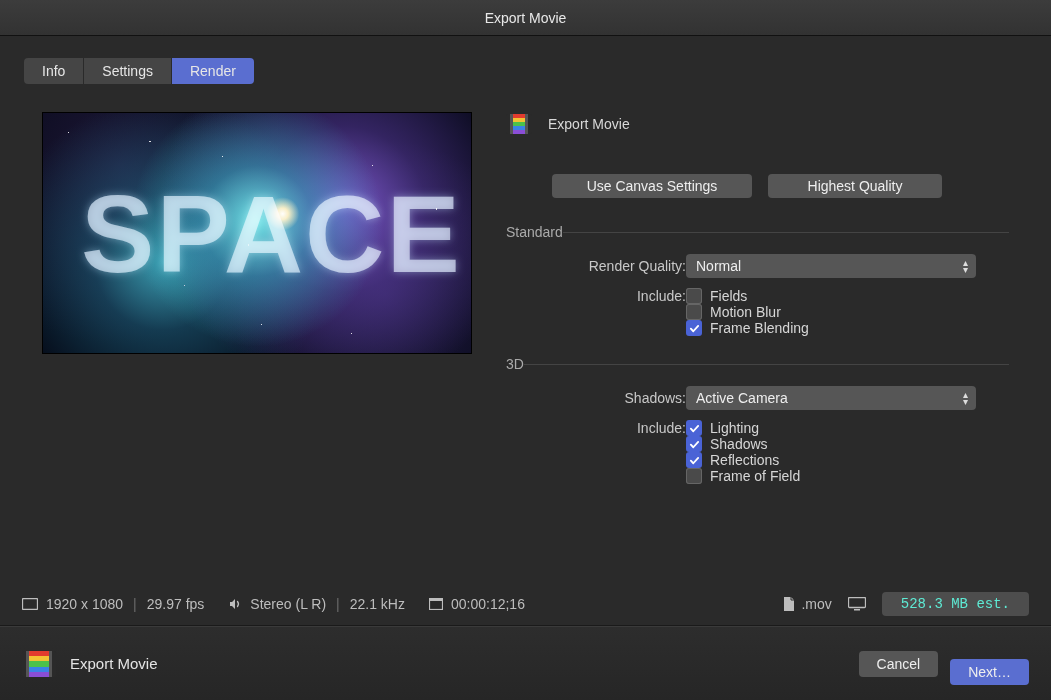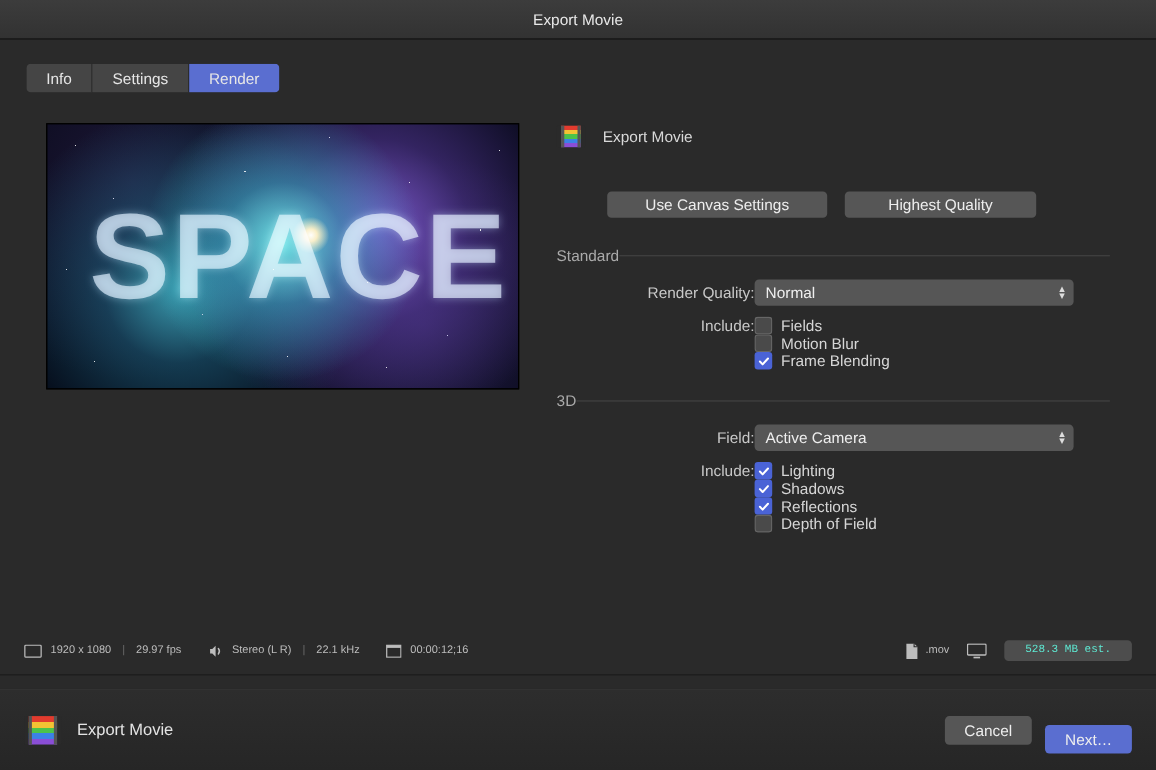--- a/index.html
+++ b/index.html
@@ -121,23 +121,23 @@
     width: 16px; height: 16px; border-radius: 3px; flex-shrink: 0;
     display: flex; align-items: center; justify-content: center;
     cursor: pointer;
   }
   .cbox.off { background: #4a4a4a; box-shadow: inset 0 0 0 1px #666; }
   .cbox.on { background: #4a63d6; }
   .cbox.on svg { width: 11px; height: 11px; }
   .cb-label { color: #d6d6d6; }
   
   .statusbar {
-    position: absolute; left: 0; right: 0; bottom: 12px;
+    position: absolute; left: 0; right: 0; bottom: 0;
     height: 44px; display: flex; align-items: center;
-    padding: 0 22px; color: #bdbdbd; font-size: 10px;
+    padding: 0 22px; color: #bdbdbd; font-size: 14px;
     border-bottom: 1px solid #1a1a1a;
   }
   .status-left { display: flex; align-items: center; gap: 8px; }
   .status-left .pipe { color: #6a6a6a; margin: 0 2px; }
   .status-right { margin-left: auto; display: flex; align-items: center; gap: 16px; }
   .size-badge {
     background: #4d4d4d; padding: 4px 19px; border-radius: 4px; color: #5eead4; font-family: Liberation Mono, monospace;
   }
   .ico { display: inline-flex; align-items: center; color: #bdbdbd; }
   
@@ -228,21 +228,21 @@
           </div>
         </div>
       </div>
 
       <div class="section-row" style="margin-top:20px;">
         <span class="section-label">3D</span>
         <div class="section-rule"></div>
       </div>
 
       <div class="form-row">
-        <div class="form-label">Field:</div>
+        <div class="form-label">Shadows:</div>
         <div class="select">
           <span>Active Camera</span>
           <span class="chev">
               <span>▴</span>
               <span>▾</span>
             </span>
         </div>
       </div>
 
       <div class="form-row" style="align-items:flex-start;">
@@ -267,21 +267,21 @@
           <div class="check-row">
             <div class="cbox on">
                 <svg viewBox="0 0 12 12">
                   <path d="M2 6.2 4.7 9 10 3.2" stroke="#fff" stroke-width="2" fill="none" stroke-linecap="round" stroke-linejoin="round"></path>
                 </svg>
               </div>
             <span class="cb-label">Reflections</span>
           </div>
           <div class="check-row">
             <div class="cbox off"></div>
-            <span class="cb-label">Depth of Field</span>
+            <span class="cb-label">Frame of Field</span>
           </div>
         </div>
       </div>
 
     </div>
   </div>
 
   <div class="statusbar">
     <div class="status-left">
       <span class="ico">

